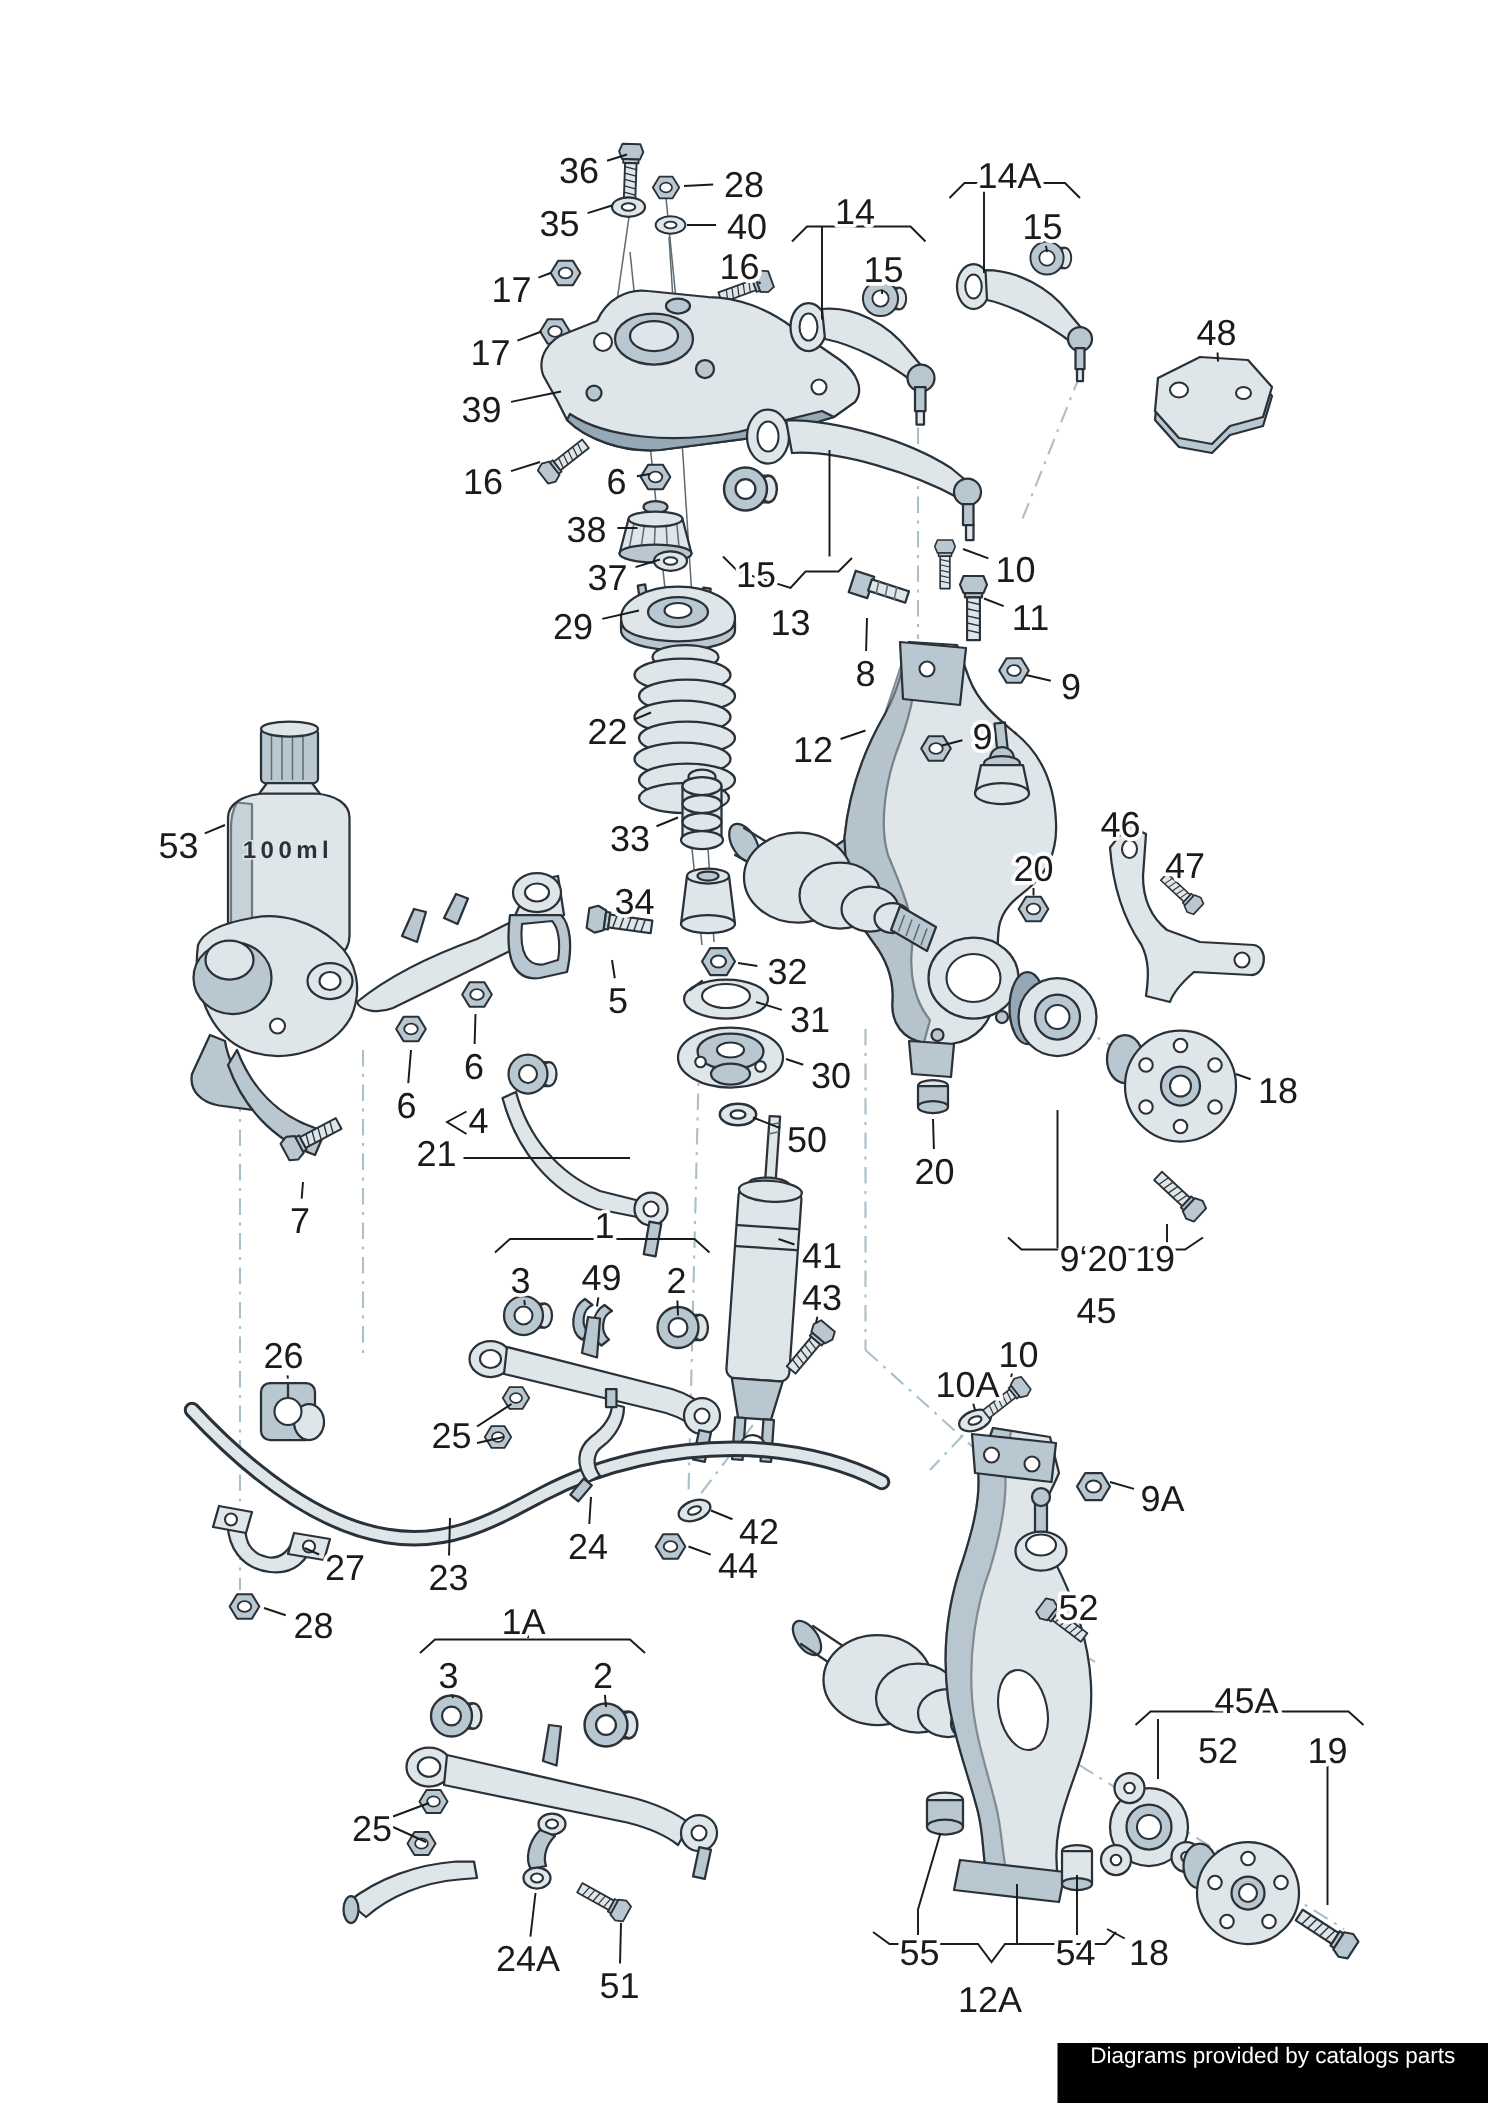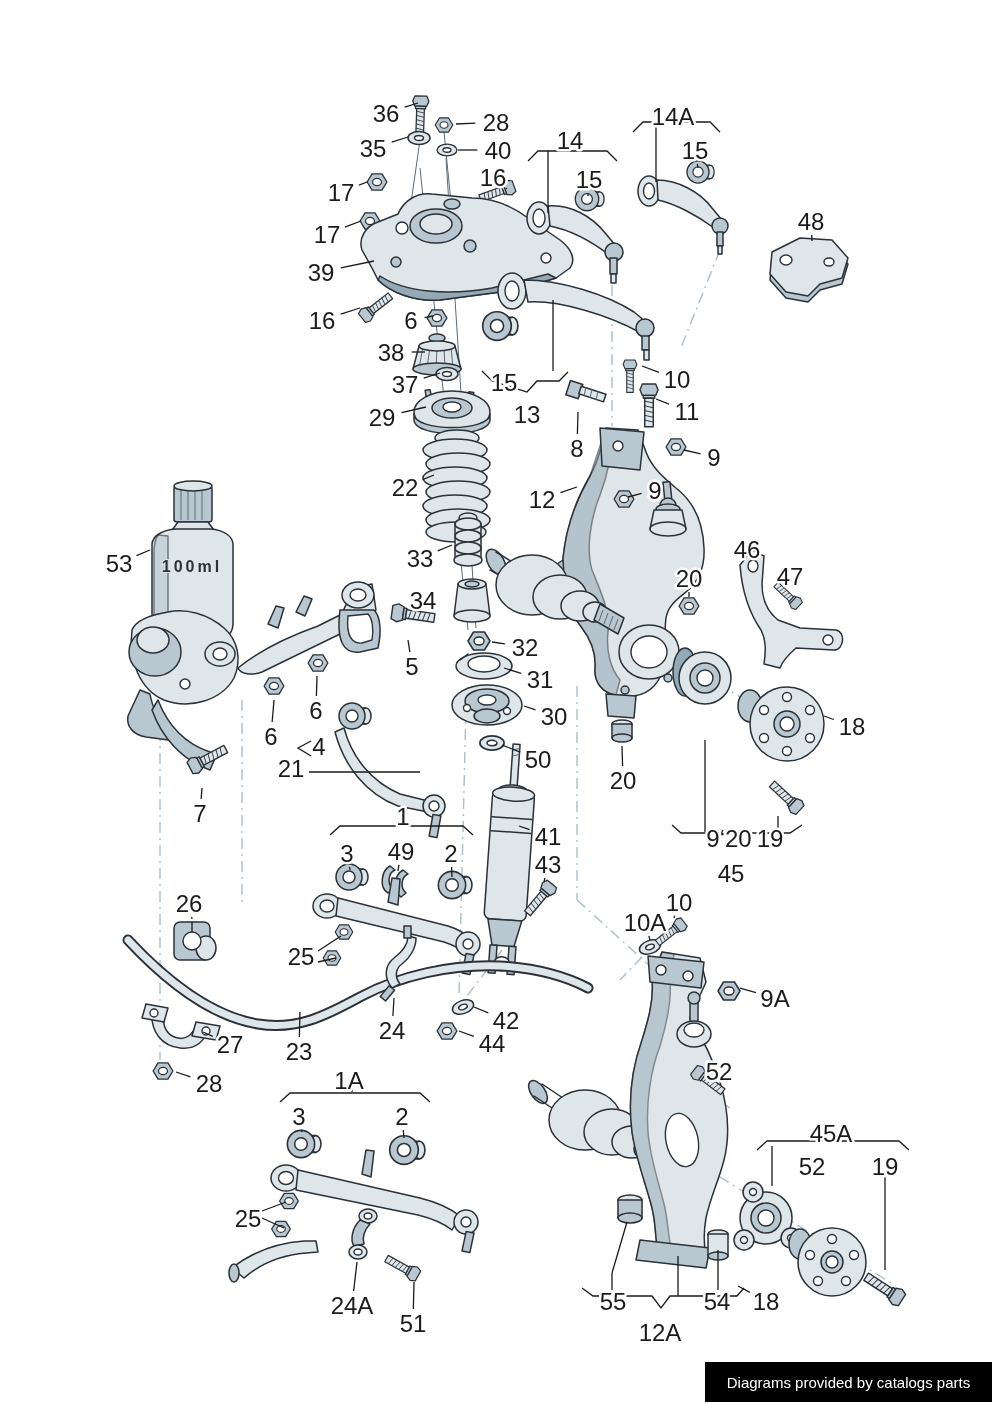--- a/index.html
+++ b/index.html
@@ -17,21 +17,21 @@
   .thin{stroke:#5c6a73;stroke-width:1;fill:none}
   .lead{stroke:#1b1b1b;stroke-width:1.3;fill:none}
   .tubeO{stroke:#2a3138;stroke-width:11;fill:none;stroke-linecap:round}
   .tubeI{stroke:#dee6ea;stroke-width:7;fill:none;stroke-linecap:round}
   .callout{font-size:24px;fill:#1b1b1b;paint-order:stroke;stroke:#ffffff;stroke-width:5px;
            stroke-linejoin:round;font-family:"Liberation Sans",sans-serif}
   .bottleTxt{font-size:16px;font-weight:700;letter-spacing:3px;fill:#2b3136;
              paint-order:stroke;stroke:#dee6ea;stroke-width:2px;
              font-family:"Liberation Sans",sans-serif}
   .footer{position:absolute;left:705px;top:1362px;width:287px;height:40px;background:#000;
-          color:#fff;display:flex;align-items:center;justify-content:center;font-size:15px}
+          color:#fff;display:flex;align-items:flex-start;justify-content:center;font-size:15px}
 </style>
 </head>
 <body>
 
 <div class="stage">
 <svg id="diagram" width="992" height="1403" viewBox="0 0 992 1403" xmlns="http://www.w3.org/2000/svg">
 
   <defs>
     <g id="sym-bolt">
       <polygon class="fm" points="0,-7 6,-9.5 12,-7 12,7 6,9.5 0,7"></polygon>

